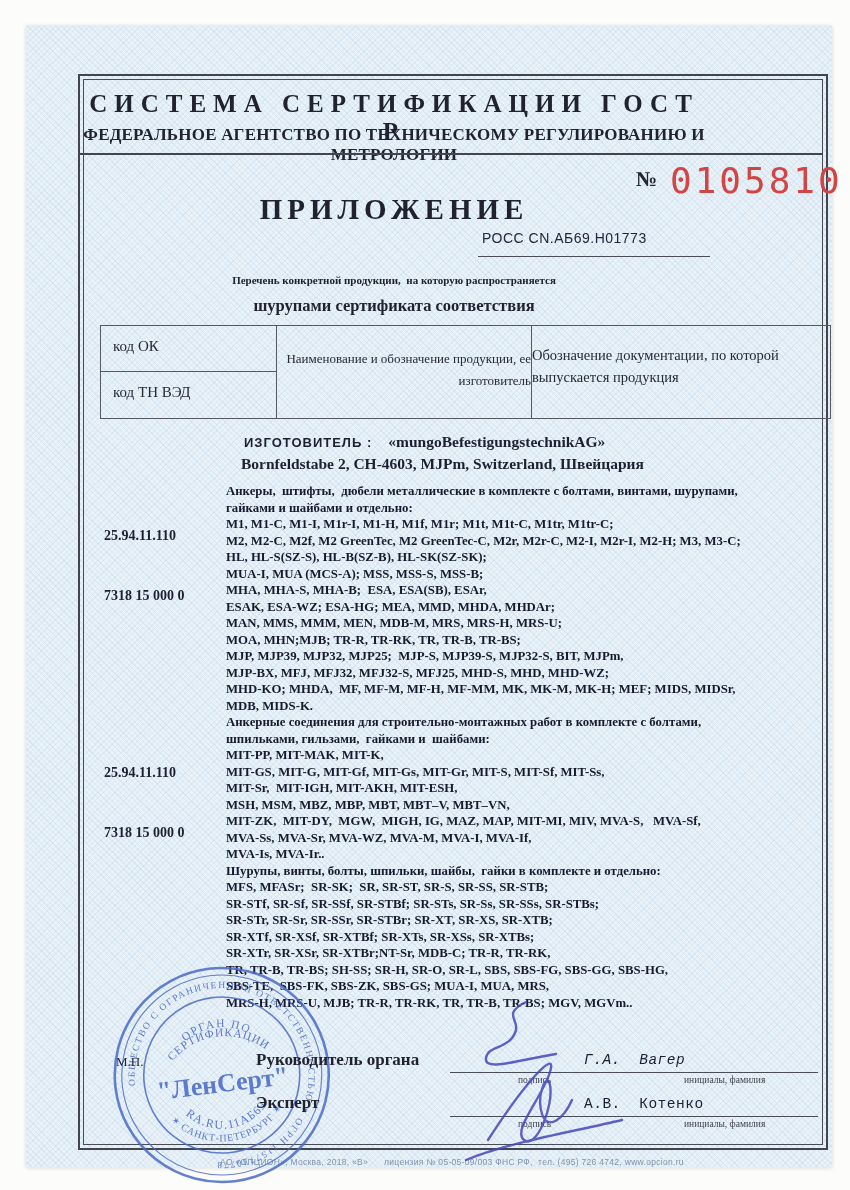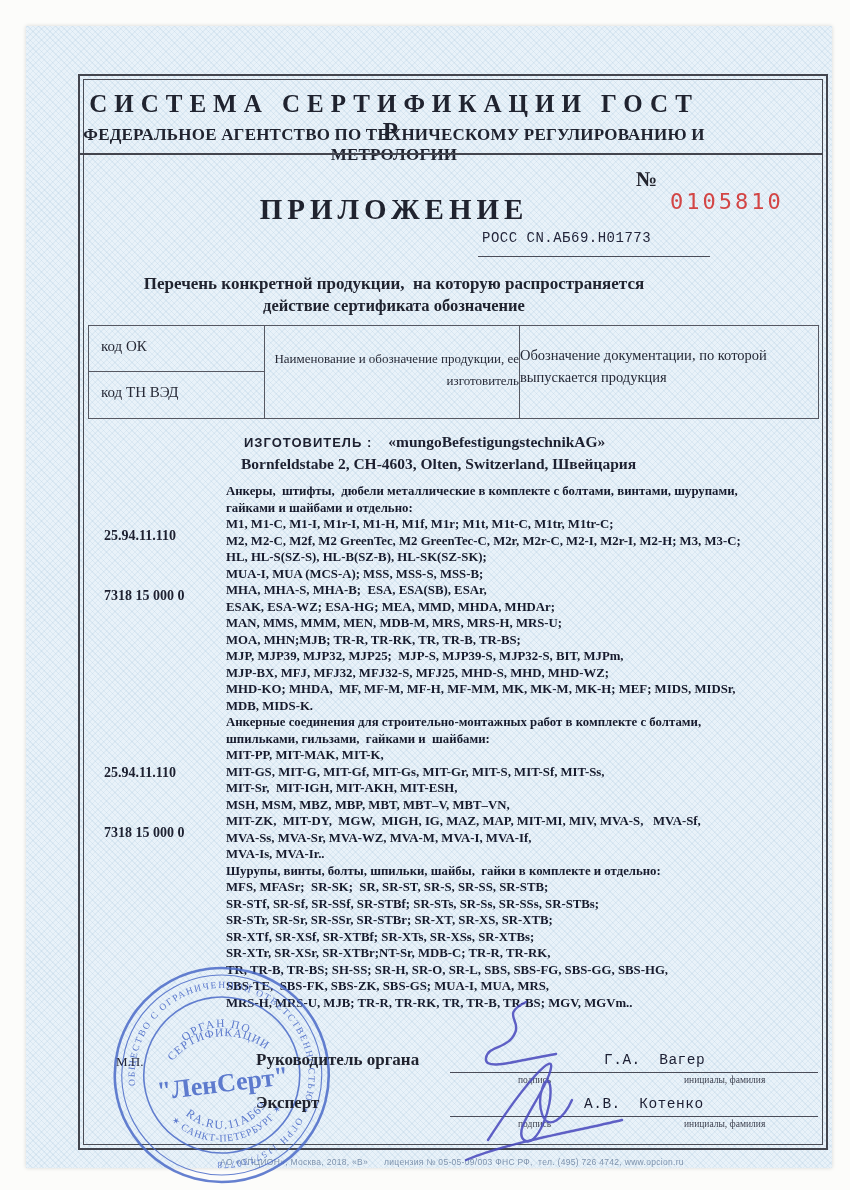--- a/index.html
+++ b/index.html
@@ -14,28 +14,28 @@
       repeating-linear-gradient(-45deg, rgba(155,190,215,.16) 0 1px, transparent 1px 4px);
     box-shadow:0 0 4px rgba(0,0,0,.15);
   }
   #frame{left:52px;top:48px;width:746px;height:1072px;border:2.5px solid #43454e;}
   #frame-inner{position:absolute;left:3px;top:3px;right:3px;bottom:3px;border:1px solid #4a4c55;}
   .center-row{left:52px;width:632px;text-align:center;color:#20232f;}
   #header-title{top:64px;font-size:25px;font-weight:bold;letter-spacing:7px;}
   #header-agency{top:99px;font-size:17px;font-weight:bold;letter-spacing:0.2px;}
   #header-divider{left:54px;top:127px;width:743px;height:2px;background:#43454e;}
   #number-sign{left:610px;top:141px;font-size:21px;font-weight:bold;color:#23252f;}
-  #form-number{left:644px;top:134px;font-size:22px;color:#d34545;font-family:"DejaVu Sans Mono","Liberation Mono",monospace;letter-spacing:3px;margin-top:29px;}
+  #form-number{left:644px;top:134px;font-size:36px;color:#d34545;font-family:"DejaVu Sans Mono","Liberation Mono",monospace;letter-spacing:3px;}
   #appendix-title{top:167px;font-size:29px;font-weight:bold;letter-spacing:5px;}
   #cert-ref-label{left:224px;top:212px;font-size:18.5px;font-weight:bold;color:#20232f;}
-  #cert-ref-number{left:456px;top:204px;font-size:14px;font-family:Liberation Mono, monospace;color:#23253a;letter-spacing:0.5px;white-space:pre;}
+  #cert-ref-number{left:456px;top:204px;font-size:14px;font-family:Liberation Sans, sans-serif;color:#23253a;letter-spacing:0.5px;white-space:pre;}
   #cert-ref-underline{left:452px;top:230px;width:232px;height:1px;background:#4a4c58;}
-  #subtitle-1{top:248px;font-size:17px;font-weight:bold;white-space:pre;}
+  #subtitle-1{top:248px;font-size:11px;font-weight:bold;white-space:pre;}
   #subtitle-2{top:270px;font-size:16.5px;font-weight:bold;}
-  #products-table{left:62px;top:299px;width:729px;height:92px;border:1.3px solid #565862;}
+  #products-table{left:74px;top:299px;width:729px;height:92px;border:1.3px solid #565862;}
   .tline{position:absolute;background:#565862;}
   #tv1{left:175px;top:0;bottom:0;width:1px;}
   #tv2{left:430px;top:0;bottom:0;width:1px;}
   #th1{left:0;top:45px;width:175px;height:1px;}
   .tcell{position:absolute;color:#262936;font-size:15px;}
   #cell-ok{left:12px;top:12px;}
   #cell-tnved{left:12px;top:58px;}
   #cell-name{left:176px;top:22px;width:254px;text-align:right;line-height:22px;font-size:13px;}
   #cell-doc{left:431px;top:18px;width:297px;line-height:22px;font-size:14.5px;}
   #manufacturer-line{left:218px;top:407px;color:#1d2030;}
@@ -56,21 +56,21 @@
   #sigline-1{left:424px;top:1046px;width:214px;}
   #nameline-1{left:608px;top:1046px;width:184px;}
   #sigline-2{left:424px;top:1090px;width:214px;}
   #nameline-2{left:608px;top:1090px;width:184px;}
   .sig-caption{font-size:9.5px;color:#3f4250;z-index:5;}
   #cap-sig-1{left:492px;top:1049px;}
   #cap-name-1{left:658px;top:1049px;}
   #cap-sig-2{left:492px;top:1093px;}
   #cap-name-2{left:658px;top:1093px;}
   .sig-name{font-family:"Liberation Mono","DejaVu Sans Mono",monospace;font-size:14.5px;color:#1c1e32;letter-spacing:0.5px;white-space:pre;z-index:5;}
-  #name-1{left:578px;top:1026px;}
+  #name-1{left:558px;top:1026px;font-style:italic;}
   #name-2{left:558px;top:1070px;}
   #stamp-svg{left:76px;top:936px;transform:rotate(-7deg);z-index:3;}
   #signatures-svg{left:400px;top:962px;z-index:6;}
   #footer-fine-print{left:52px;top:1131px;width:748px;text-align:center;font-family:"Liberation Sans",sans-serif;font-size:8.5px;color:#7f93ad;white-space:pre;letter-spacing:0.3px;}
 </style>
 </head>
 <body>
 
 <div id="page">
   <div id="paper" class="abs">
@@ -85,38 +85,38 @@
 
     <div id="number-sign" class="abs">№</div>
     <div id="form-number" class="abs">0105810</div>
 
     <div id="appendix-title" class="abs center-row">ПРИЛОЖЕНИЕ</div>
 
     <div id="cert-ref-number" class="abs">РОСС CN.АБ69.Н01773</div>
     <div id="cert-ref-underline" class="abs"></div>
 
     <div id="subtitle-1" class="abs center-row">Перечень конкретной продукции,  на которую распространяется</div>
-    <div id="subtitle-2" class="abs center-row">действие сертификата обозначение</div>
+    <div id="subtitle-2" class="abs center-row">шурупами сертификата соответствия</div>
 
     <div id="products-table" class="abs">
       <div id="tv1" class="tline"></div>
       <div id="tv2" class="tline"></div>
       <div id="th1" class="tline"></div>
       <div id="cell-ok" class="tcell">код ОК</div>
       <div id="cell-tnved" class="tcell">код ТН ВЭД</div>
       <div id="cell-name" class="tcell">Наименование и обозначение продукции, ее изготовитель</div>
       <div id="cell-doc" class="tcell">Обозначение документации, по которой выпускается продукция</div>
     </div>
 
     <div id="manufacturer-line" class="abs">
       <span id="manufacturer-label">ИЗГОТОВИТЕЛЬ :</span>
       <span>&nbsp;&nbsp;</span>
       <span id="manufacturer-name">«mungoBefestigungstechnikAG»</span>
     </div>
-    <div id="manufacturer-address" class="abs">Bornfeldstabe 2, CH-4603, Olten, Switzerland, Швейцария</div>
+    <div id="manufacturer-address" class="abs">Bornfeldstabe 2, CH-4603, MJPm, Switzerland, Швейцария</div>
 
     <div id="codes-1" class="abs code-col">
       <div>25.94.11.110</div>
       <div>7318 15 000 0</div>
     </div>
     <div id="prod-lines-1" class="abs prod-lines"><div>Анкеры,  штифты,  дюбели металлические в комплекте с болтами, винтами, шурупами,</div><div>гайками и шайбами и отдельно:</div><div>M1, M1-C, M1-I, M1r-I, M1-H, M1f, M1r; M1t, M1t-C, M1tr, M1tr-C;</div><div>M2, M2-C, M2f, M2 GreenTec, M2 GreenTec-C, M2r, M2r-C, M2-I, M2r-I, M2-H; M3, M3-C;</div><div>HL, HL-S(SZ-S), HL-B(SZ-B), HL-SK(SZ-SK);</div><div>MUA-I, MUA (MCS-A); MSS, MSS-S, MSS-B;</div><div>MHA, MHA-S, MHA-B;  ESA, ESA(SB), ESAr,</div><div>ESAK, ESA-WZ; ESA-HG; MEA, MMD, MHDA, MHDAr;</div><div>MAN, MMS, MMM, MEN, MDB-M, MRS, MRS-H, MRS-U;</div><div>MOA, MHN;MJB; TR-R, TR-RK, TR, TR-B, TR-BS;</div><div>MJP, MJP39, MJP32, MJP25;  MJP-S, MJP39-S, MJP32-S, BIT, MJPm,</div><div>MJP-BX, MFJ, MFJ32, MFJ32-S, MFJ25, MHD-S, MHD, MHD-WZ;</div><div>MHD-KO; MHDA,  MF, MF-M, MF-H, MF-MM, MK, MK-M, MK-H; MEF; MIDS, MIDSr,</div><div>MDB, MIDS-K.</div></div>
 
     <div id="codes-2" class="abs code-col">
       <div>25.94.11.110</div>
       <div>7318 15 000 0</div>

